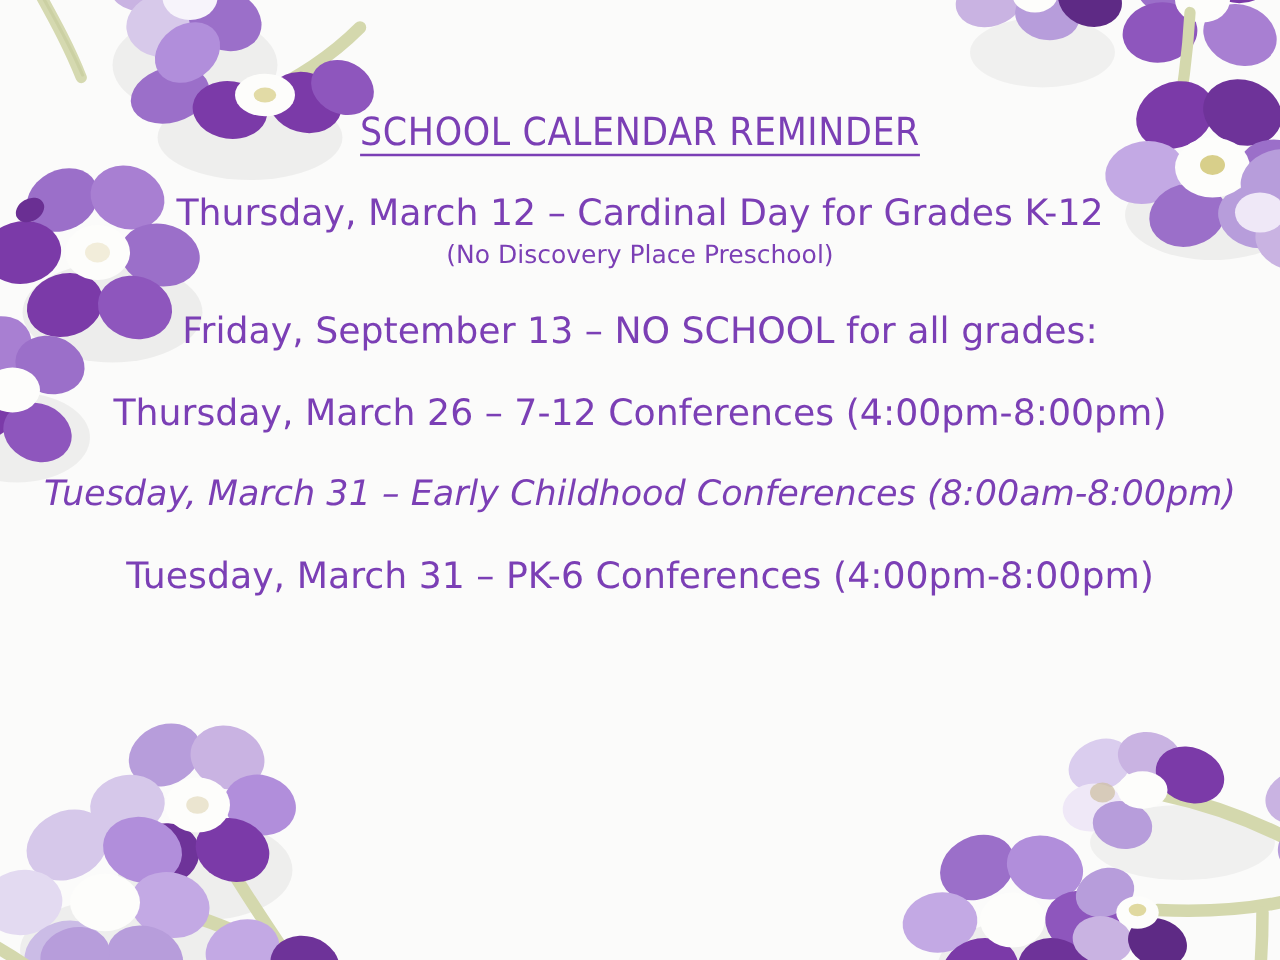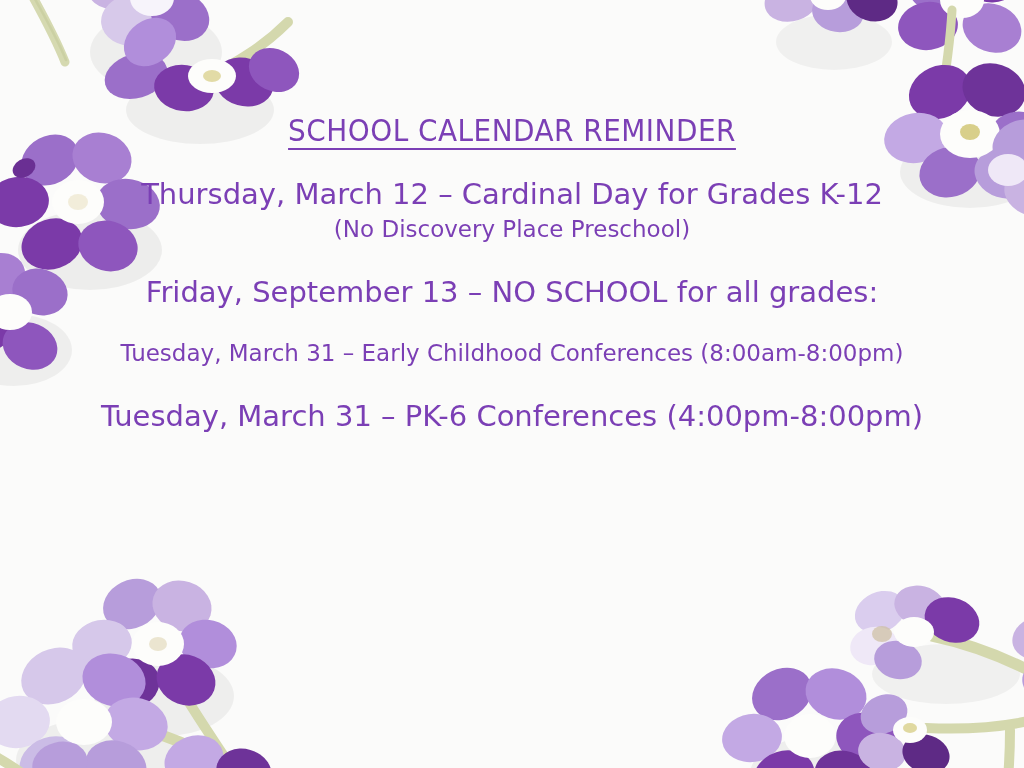--- a/index.html
+++ b/index.html
@@ -40,21 +40,21 @@
     top: 0;
     width: 1024px;
     height: 768px;
     display: flex;
     flex-direction: column;
     align-items: center;
     z-index: 5;
   }
 
   .poster-title {
-    margin-top: 112px;
+    margin-top: 88px;
     font-family: "DejaVu Sans", sans-serif;
     font-size: 31px;
     letter-spacing: 0.5px;
     color: #7b3fb5;
     text-decoration: underline;
     text-underline-offset: 7px;
     text-decoration-thickness: 2px;
     white-space: nowrap;
     font-stretch: condensed;
   }
@@ -71,23 +71,23 @@
     text-align: center;
     color: #7b3fb5;
     font-family: "DejaVu Sans", sans-serif;
     font-size: 29px;
     line-height: 1.38;
     white-space: nowrap;
     margin-bottom: 26px;
   }
   .entry:last-child { margin-bottom: 0; text-align: center; }
   .entry .line { display: block; }
-  .entry .line.sub { font-size: 23px; }
-
-  .entry.wide { font-size: 23px; }
+  .entry .line.sub { font-size: 20px; }
+
+  .entry.wide { font-size: 28px; font-style: italic; }
 </style>
 </head>
 <body>
 
 <div id="poster">
 
   <div class="deco-layer">
 
     <div class="flower" style="left:-30px; top:-46px;">
       <svg width="260" height="160" viewBox="0 0 260 160">
@@ -355,20 +355,23 @@
 
       <div class="entry">
         <span class="line">Thursday, March 12 – Cardinal Day for Grades K-12</span>
         <span class="line sub">(No Discovery Place Preschool)</span>
       </div>
 
       <div class="entry">
         <span class="line">Friday, September 13 – NO SCHOOL for all grades:</span>
       </div>
 
+      <div class="entry">
+        <span class="line">Thursday, March 26 – 7-12 Conferences (4:00pm-8:00pm)</span>
+      </div>
 
       <div class="entry wide">
         <span class="line">Tuesday, March 31 – Early Childhood Conferences (8:00am-8:00pm)</span>
       </div>
 
       <div class="entry">
         <span class="line">Tuesday, March 31 – PK-6 Conferences (4:00pm-8:00pm)</span>
       </div>
 
     </div>

